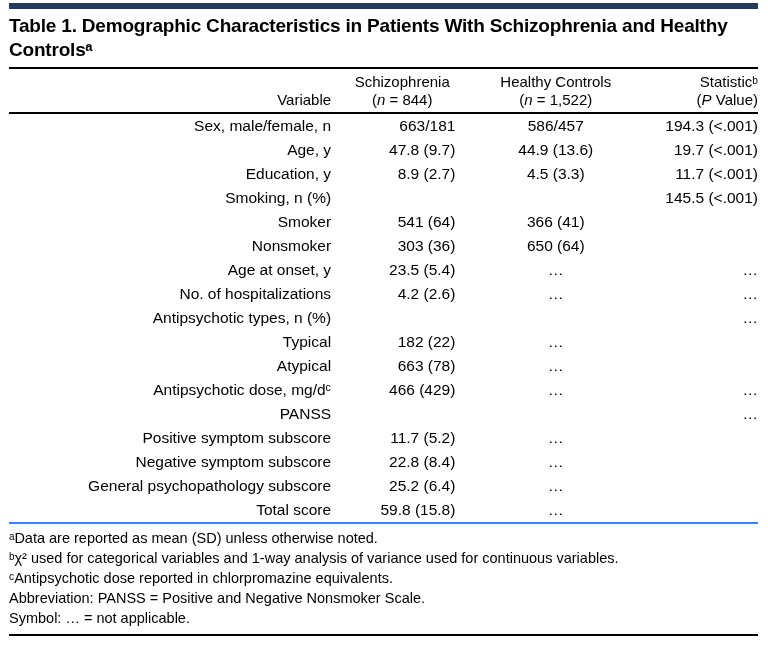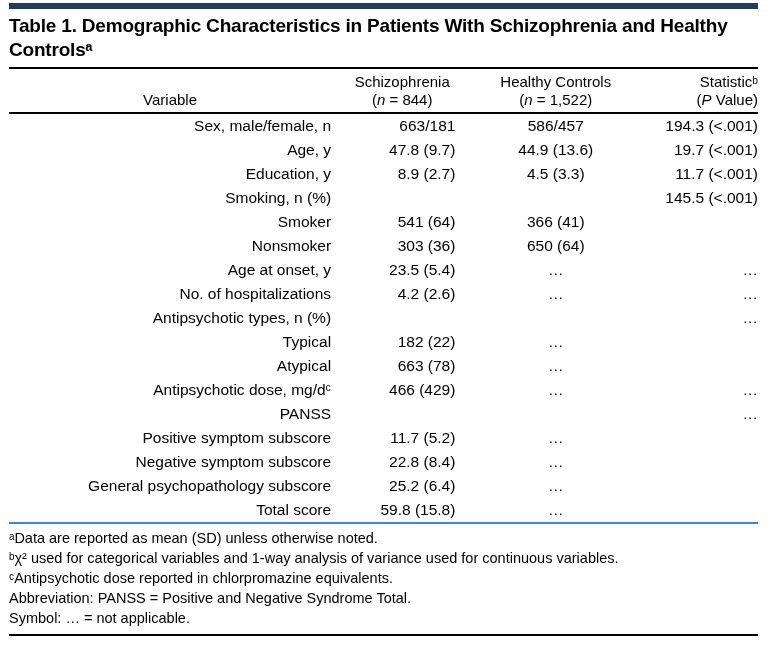--- a/index.html
+++ b/index.html
@@ -30,21 +30,21 @@
     table-layout: fixed;
   }
   .demo-table th {
     font-weight: 400;
     font-size: 15px;
     line-height: 18px;
     vertical-align: bottom;
     padding: 4px 0 3px 0;
     border-bottom: 2px solid #000;
   }
-  th.col-var  { text-align: center; }
+  th.col-var  { text-align: right; }
   th.col-schiz{ text-align: center; }
   th.col-ctrl { text-align: center; }
   th.col-stat { text-align: right; }
 
   .demo-table td {
     font-size: 15.5px;
     line-height: 20px;
     padding: 2px 0 2px 0;
     white-space: nowrap;
   }
@@ -201,17 +201,17 @@
           <td class="td-ctrl">…</td>
           <td class="td-stat"></td>
         </tr>
       </tbody>
   </table>
 
   <div class="footnotes">
     <div class="footnote">ᵃData are reported as mean (SD) unless otherwise noted.</div>
     <div class="footnote">ᵇχ² used for categorical variables and 1-way analysis of variance used for continuous variables.</div>
     <div class="footnote">ᶜAntipsychotic dose reported in chlorpromazine equivalents.</div>
-    <div class="footnote">Abbreviation: PANSS = Positive and Negative Syndrome Total.</div>
+    <div class="footnote">Abbreviation: PANSS = Positive and Negative Nonsmoker Scale.</div>
     <div class="footnote">Symbol: … = not applicable.</div>
   </div>
 
 </div>
 
 </body></html>

